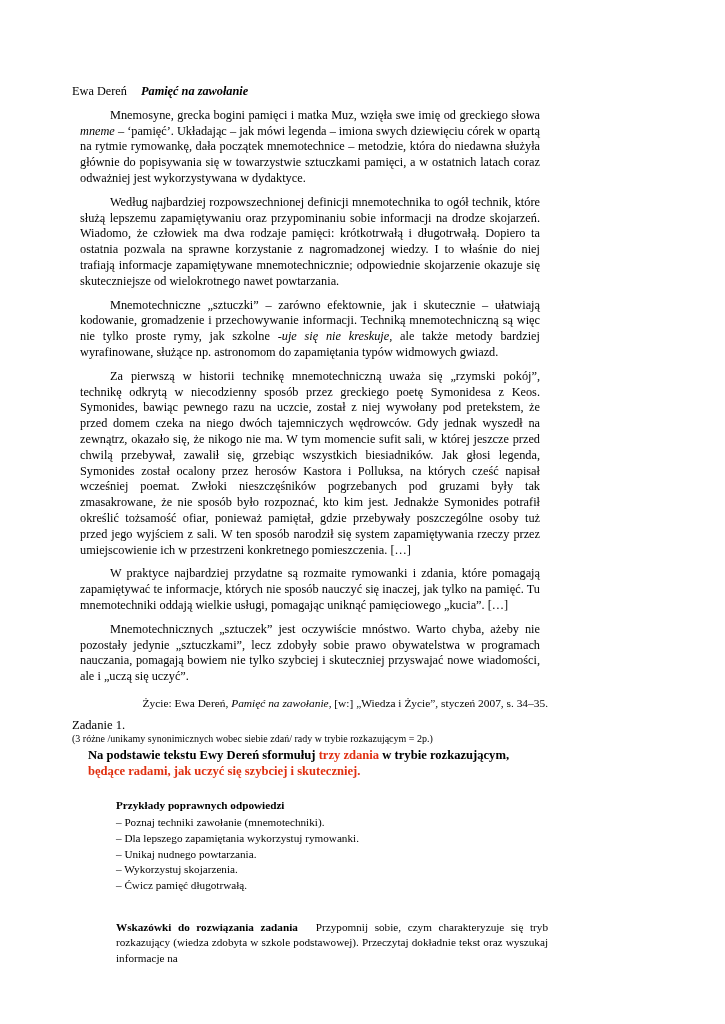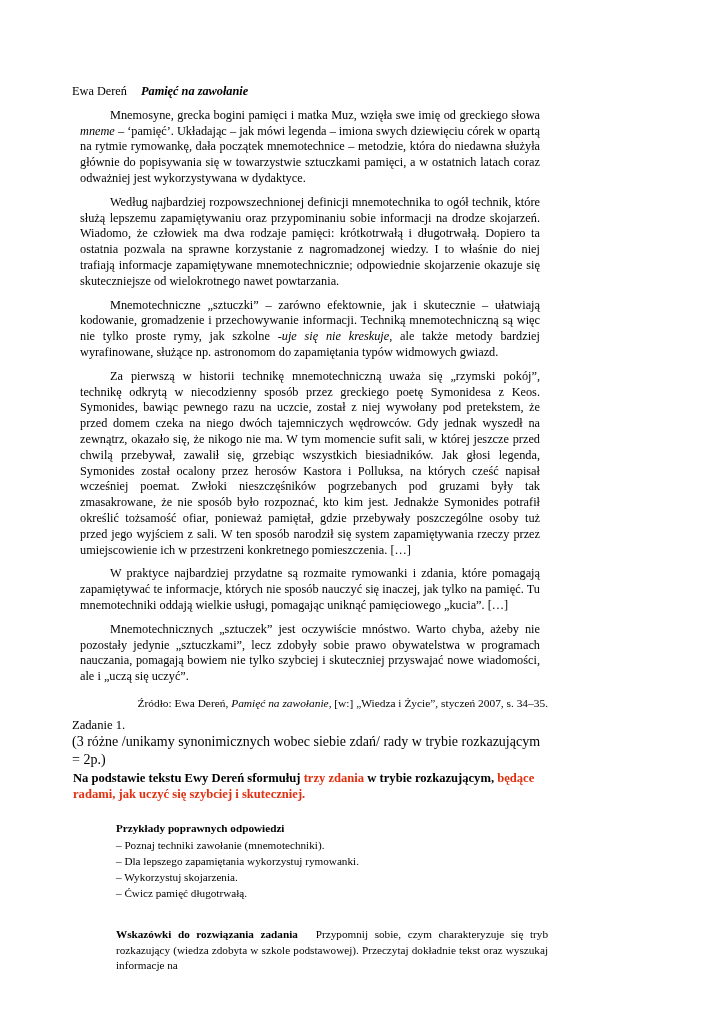--- a/index.html
+++ b/index.html
@@ -52,25 +52,25 @@
     font-size: 11.4px;
   }
   .task-title {
     margin: 6px 0 0 0;
     font-weight: normal;
     font-size: 12.6px;
     text-align: left;
   }
   .task-sub {
     margin: 0;
-    font-size: 14px;
+    font-size: 10px;
     text-align: left;
   }
   .task-instruction {
-    margin: 1px 0 0 1px;
+    margin: 1px 0 0 16px;
     font-weight: bold;
     font-size: 12.6px;
     text-align: left;
     line-height: 1.32;
   }
   .red { color: #e03010; }
   .answers {
     margin: 18px 0 0 44px;
     font-size: 11.2px;
     line-height: 1.42;
@@ -111,31 +111,32 @@
       <span class="author">Ewa Dereń</span><span class="work-title">Pamięć na zawołanie</span>
     </p>
 
     <p class="para" id="p1"><span>Mnemosyne, grecka bogini pamięci i matka Muz, wzięła swe imię od greckiego słowa </span><span class="it">mneme</span><span> – ‘pamięć’. Układając – jak mówi legenda – imiona swych dziewięciu córek w opartą na rytmie rymowankę, dała początek mnemotechnice – metodzie, która do niedawna służyła głównie do popisywania się w towarzystwie sztuczkami pamięci, a w ostatnich latach coraz odważniej jest wykorzystywana w dydaktyce.</span></p>
     <p class="para" id="p2"><span>Według najbardziej rozpowszechnionej definicji mnemotechnika to ogół technik, które służą lepszemu zapamiętywaniu oraz przypominaniu sobie informacji na drodze skojarzeń. Wiadomo, że człowiek ma dwa rodzaje pamięci: krótkotrwałą i długotrwałą. Dopiero ta ostatnia pozwala na sprawne korzystanie z nagromadzonej wiedzy. I to właśnie do niej trafiają informacje zapamiętywane mnemotechnicznie; odpowiednie skojarzenie okazuje się skuteczniejsze od wielokrotnego nawet powtarzania.</span></p>
     <p class="para" id="p3"><span>Mnemotechniczne „sztuczki” – zarówno efektownie, jak i skutecznie – ułatwiają kodowanie, gromadzenie i przechowywanie informacji. Techniką mnemotechniczną są więc nie tylko proste rymy, jak szkolne </span><span class="it">-uje się nie kreskuje</span><span>, ale także metody bardziej wyrafinowane, służące np. astronomom do zapamiętania typów widmowych gwiazd.</span></p>
     <p class="para" id="p4"><span>Za pierwszą w historii technikę mnemotechniczną uważa się „rzymski pokój”, technikę odkrytą w niecodzienny sposób przez greckiego poetę Symonidesa z Keos. Symonides, bawiąc pewnego razu na uczcie, został z niej wywołany pod pretekstem, że przed domem czeka na niego dwóch tajemniczych wędrowców. Gdy jednak wyszedł na zewnątrz, okazało się, że nikogo nie ma. W tym momencie sufit sali, w której jeszcze przed chwilą przebywał, zawalił się, grzebiąc wszystkich biesiadników. Jak głosi legenda, Symonides został ocalony przez herosów Kastora i Polluksa, na których cześć napisał wcześniej poemat. Zwłoki nieszczęśników pogrzebanych pod gruzami były tak zmasakrowane, że nie sposób było rozpoznać, kto kim jest. Jednakże Symonides potrafił określić tożsamość ofiar, ponieważ pamiętał, gdzie przebywały poszczególne osoby tuż przed jego wyjściem z sali. W ten sposób narodził się system zapamiętywania rzeczy przez umiejscowienie ich w przestrzeni konkretnego pomieszczenia. […]</span></p>
     <p class="para" id="p5"><span>W praktyce najbardziej przydatne są rozmaite rymowanki i zdania, które pomagają zapamiętywać te informacje, których nie sposób nauczyć się inaczej, jak tylko na pamięć. Tu mnemotechniki oddają wielkie usługi, pomagając uniknąć pamięciowego „kucia”. […]</span></p>
     <p class="para" id="p6"><span>Mnemotechnicznych „sztuczek” jest oczywiście mnóstwo. Warto chyba, ażeby nie pozostały jedynie „sztuczkami”, lecz zdobyły sobie prawo obywatelstwa w programach nauczania, pomagają bowiem nie tylko szybciej i skuteczniej przyswajać nowe wiadomości, ale i „uczą się uczyć”.</span></p>
 
-    <p class="source" id="source-line"><span>Źródło: Ewa Dereń, </span><span class="it">Pamięć na zawołanie</span><span>, [w:] „Wiedza i Życie”, styczeń 2007, s. 34–35.</span></p>
+    <p class="source" id="source-line"><span>Życie: Ewa Dereń, </span><span class="it">Pamięć na zawołanie</span><span>, [w:] „Wiedza i Życie”, styczeń 2007, s. 34–35.</span></p>
 
     <p class="task-title">Zadanie 1.</p>
     <p class="task-sub">(3 różne /unikamy synonimicznych wobec siebie zdań/ rady w trybie rozkazującym = 2p.)</p>
     <p class="task-instruction" id="task-instruction"><span>Na podstawie tekstu Ewy Dereń sformułuj </span><span class="red">trzy zdania</span><span> w trybie rozkazującym, </span><span class="red">będące radami, jak uczyć się szybciej i skuteczniej.</span></p>
 
     <div class="answers">
       <div class="answers-head">Przykłady poprawnych odpowiedzi</div>
       <ul id="answers-list">
           <li>– Poznaj techniki zawołanie (mnemotechniki).</li>
           <li>– Dla lepszego zapamiętania wykorzystuj rymowanki.</li>
+          <li>– Unikaj nudnego powtarzania.</li>
           <li>– Wykorzystuj skojarzenia.</li>
           <li>– Ćwicz pamięć długotrwałą.</li>
         </ul>
     </div>
 
     <div class="hints">
       <span class="hints-head">Wskazówki do rozwiązania zadania</span><span class="hints-gap"></span><span>Przypomnij sobie, czym charakteryzuje się tryb rozkazujący (wiedza zdobyta w szkole podstawowej). Przeczytaj dokładnie tekst oraz wyszukaj informacje na</span>
     </div>
 
   </div>

